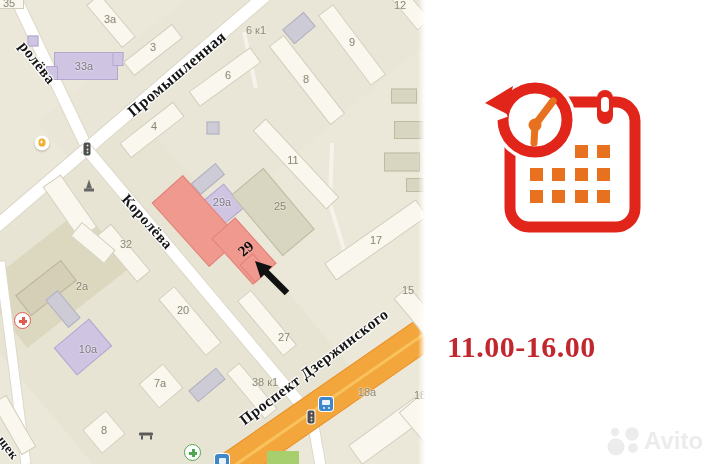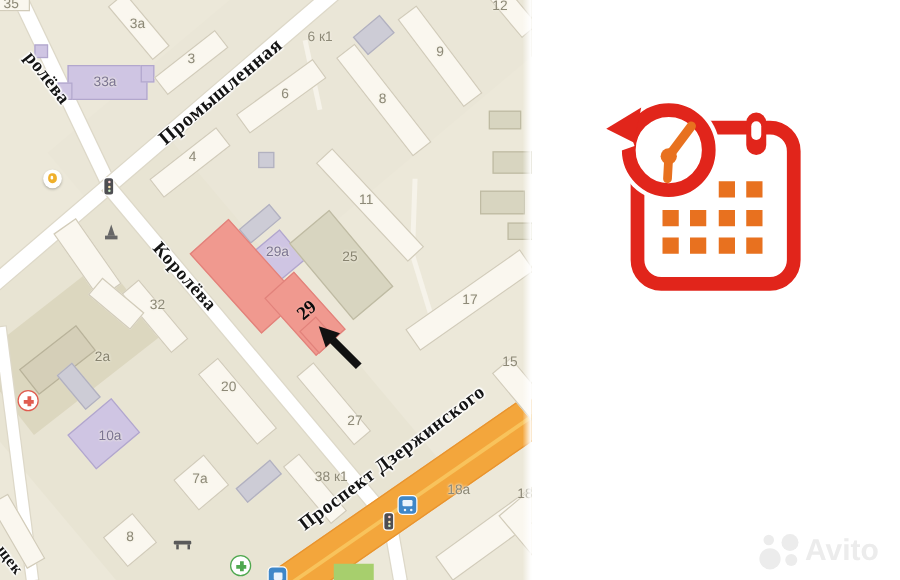--- a/index.html
+++ b/index.html
@@ -205,20 +205,21 @@
       </g>
     </svg>
 
     <div class="hours"></div>
   </div>
 
   <div class="hours" style="z-index:6">
     <div class="hrow">
     </div>
     <div class="hrow">
+      <span class="time">11.00-16.00</span>
     </div>
   </div>
 
   <div class="wm">
     <svg width="36" height="34" viewBox="0 0 36 34">
       <circle cx="9" cy="8" r="4.2" fill="#ececec"></circle>
       <circle cx="10" cy="23" r="8.5" fill="#ececec"></circle>
       <circle cx="26" cy="10" r="6.8" fill="#ececec"></circle>
       <circle cx="27" cy="24" r="4.8" fill="#ececec"></circle>
     </svg>

